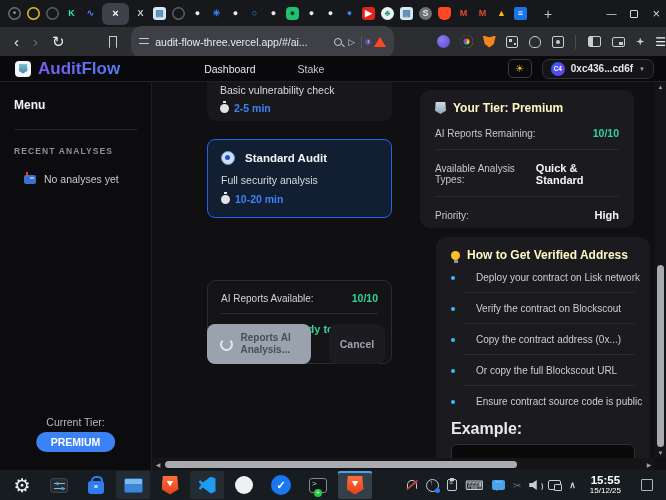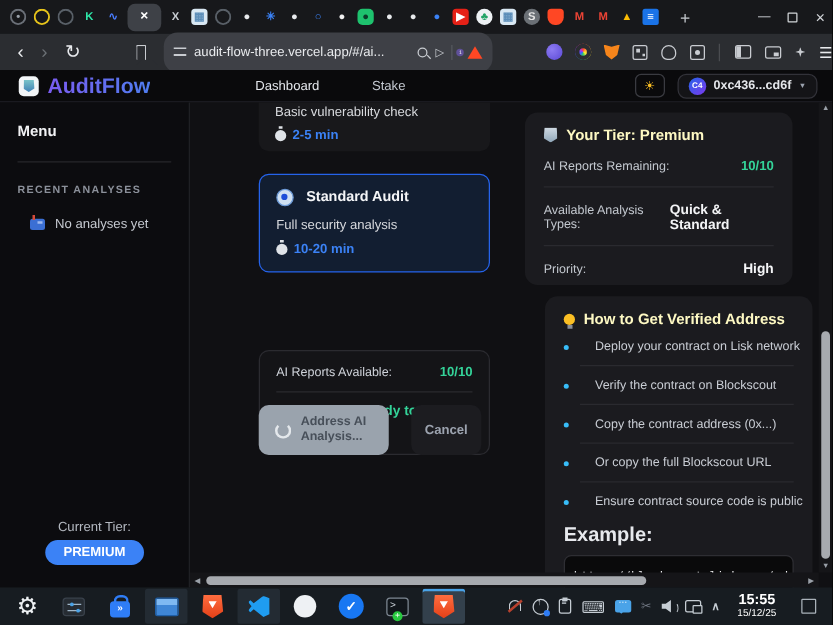--- a/index.html
+++ b/index.html
@@ -395,21 +395,21 @@
           </div>
           <div class="card-hr"></div>
           <div class="kv">
             <span class="k">Status:</span>
             <span class="v-green" style="font-size:11px;">Ready to Analyze</span>
           </div>
         </div>
 
         <div class="btn-primary">
           <span class="spinner"></span>
-          <span class="lbl">Address AI Analysis...</span>
+          <span class="lbl">Reports AI Analysis...</span>
         </div>
         <div class="btn-cancel">Cancel</div>
       </div>
 
       <div class="col-right">
 
         <div class="panel-card tier-card">
           <div class="pc-title-row">
             <span class="shield-ico"></span>
             <span class="pc-title">Your Tier: Premium</span>

